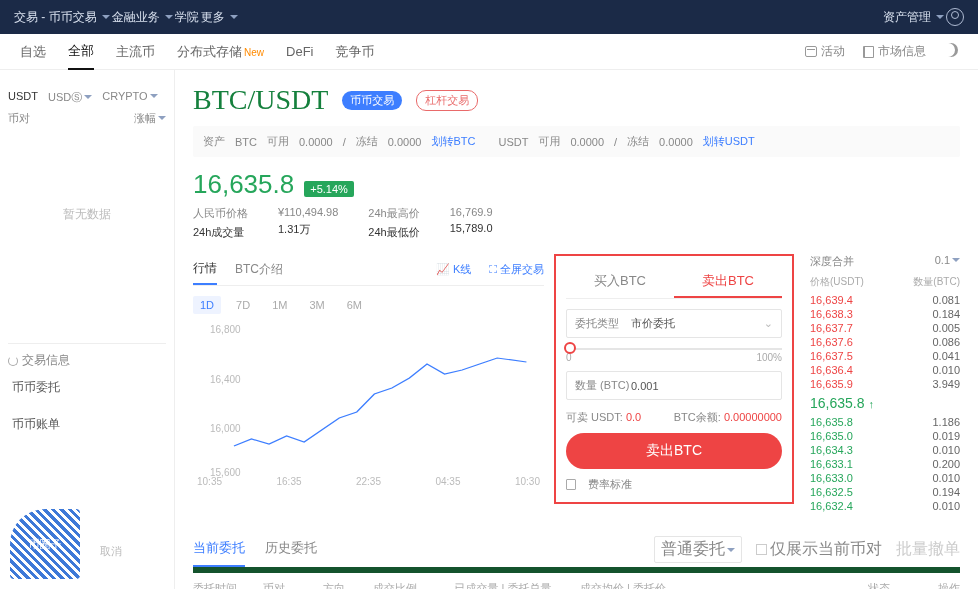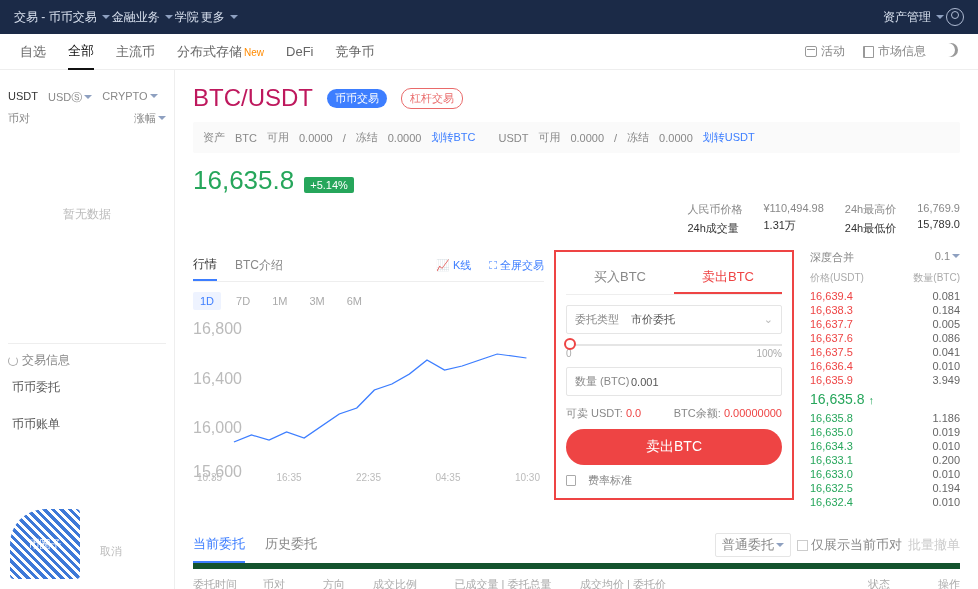--- a/index.html
+++ b/index.html
@@ -32,45 +32,45 @@
 .side-tabs .st.active { color: #333; }
 .side-row { display: flex; justify-content: space-between; margin-top: 6px; color: #888; font-size: 11px; }
 .side-empty { text-align: center; color: #bbb; font-size: 12px; padding: 80px 0; }
 .side-section { margin-top: 40px; border-top: 1px solid #eee; padding-top: 8px; }
 .side-section h4 { font-size: 12px; color: #888; font-weight: normal; display: flex; align-items: center; gap: 4px; }
 .refresh-ic { width: 10px; height: 10px; border: 1px solid #aaa; border-radius: 50%; border-top-color: transparent; }
 .side-link { padding: 10px 4px; font-size: 12px; color: #555; cursor: pointer; }
 
 .content { flex: 1; padding: 14px 18px; }
 .pair-header { display: flex; align-items: center; gap: 14px; }
-.pair-title { font-size: 24px; color: #be185d; font-weight: 400; }
+.pair-title { font-size: 28px; color: #15803d; font-weight: 400; font-family: Liberation Serif, serif; }
 .pill { font-size: 11px; padding: 2px 8px; border-radius: 10px; }
 .pill.blue { background: #3d7eff; color: #fff; }
 .pill.outline { border: 1px solid #e96a6a; color: #e96a6a; }
 .assets-bar { background: #fafafa; padding: 8px 10px; margin-top: 10px; font-size: 11px; color: #888; display: flex; gap: 10px; align-items: center; border-radius: 2px; }
 .assets-bar .lk { color: #3d7eff; cursor: pointer; }
 .price-row { display: flex; align-items: baseline; gap: 10px; margin-top: 12px; }
 .big-price { font-size: 26px; color: #26a65b; font-weight: 500; }
 .pct-badge { background: #26a65b; color: #fff; font-size: 11px; padding: 2px 6px; border-radius: 2px; }
-.stats { display: flex; gap: 21px; margin-top: 6px; font-size: 11px; color: #888; justify-content: flex-end; }
+.stats { display: flex; gap: 30px; margin-top: 6px; font-size: 11px; color: #888; }
 .stats .col { display: flex; flex-direction: column; gap: 4px; }
 .stats .col span:nth-child(2) { color: #333; }
 .mid-row { display: flex; gap: 10px; margin-top: 14px; align-items: flex-start; }
 .chart-col { flex: 1; }
 .chart-tabs { display: flex; gap: 18px; border-bottom: 1px solid #eee; font-size: 12px; color: #888; align-items: center; }
 .chart-tabs .ct { padding: 6px 0; cursor: pointer; }
 .chart-tabs .ct.active { color: #333; border-bottom: 2px solid #3d7eff; }
 .chart-tabs .spacer { flex: 1; }
 .chart-tabs .btn-sm { color: #3d7eff; font-size: 11px; cursor: pointer; display: flex; align-items: center; gap: 3px; }
 .tf-row { display: flex; gap: 8px; margin: 10px 0; font-size: 11px; color: #aaa; }
 .tf { padding: 3px 7px; border-radius: 2px; cursor: pointer; }
 .tf.active { background: #eef3ff; color: #3d7eff; }
 .chart-area { height: 150px; position: relative; border-left: 0; }
 .chart-area svg { width: 100%; height: 100%; }
-.yaxis { position: absolute; left: 0; font-size: 16px; color: #bbb; }
+.yaxis { position: absolute; left: 17px; font-size: 10px; color: #bbb; }
 .xaxis { display: flex; justify-content: space-between; font-size: 10px; color: #bbb; margin-top: 2px; padding: 0 4px; }
 
 .trade-box { width: 240px; border: 2px solid #e44; padding: 10px; }
 .trade-tabs { display: flex; border-bottom: 1px solid #eee; margin-bottom: 10px; }
 .trade-tabs .tt { flex: 1; text-align: center; padding: 6px 0; font-size: 13px; color: #888; cursor: pointer; }
 .trade-tabs .tt.active { color: #e44; border-bottom: 2px solid #e44; }
 .field-row { display: flex; align-items: center; border: 1px solid #e5e5e5; border-radius: 2px; padding: 6px 8px; margin-bottom: 10px; font-size: 11px; }
 .field-row .lbl { color: #888; width: 56px; }
 .field-row .val { color: #555; flex: 1; }
 .field-row .chv { color: #bbb; }
@@ -93,21 +93,21 @@
 .ask .p { color: #e44; }
 .bid .p { color: #26a65b; }
 .ob-mid { color: #26a65b; font-size: 14px; font-weight: 500; padding: 4px 0; }
 .ob-mid .arr { font-size: 11px; }
 
 .orders-section { margin-top: 18px; }
 .orders-tabs-row { display: flex; align-items: center; border-bottom: 6px solid #14532d; }
 .orders-tabs { display: flex; gap: 20px; }
 .orders-tabs .ot { padding: 8px 0; font-size: 13px; color: #888; cursor: pointer; }
 .orders-tabs .ot.active { color: #3d7eff; border-bottom: 2px solid #3d7eff; }
-.orders-right { margin-left: auto; display: flex; gap: 6px; align-items: center; font-size: 13px; color: #888; text-align: right; }
+.orders-right { margin-left: auto; display: flex; gap: 14px; align-items: center; font-size: 16px; color: #888; text-align: right; }
 .select-sm { border: 1px solid #e5e5e5; padding: 2px 6px; border-radius: 2px; cursor: pointer; }
 .checkbox { width: 11px; height: 11px; border: 1px solid #ccc; display: inline-block; vertical-align: middle; margin-right: 3px; }
 .orders-cols { display: flex; font-size: 11px; color: #aaa; padding: 8px 0; gap: 10px; }
 .orders-cols span:nth-child(1){ width: 60px; }
 .orders-cols span:nth-child(2){ width: 50px; }
 .orders-cols span:nth-child(3){ width: 40px; }
 .orders-cols span:nth-child(4){ width: 60px; }
 .orders-cols span:nth-child(5){ width: 120px; text-align: center; }
 .orders-cols span:nth-child(6){ width: 100px; text-align: center; }
 .orders-cols span:nth-child(7){ flex: 1; text-align: right; padding-right: 20px; }

